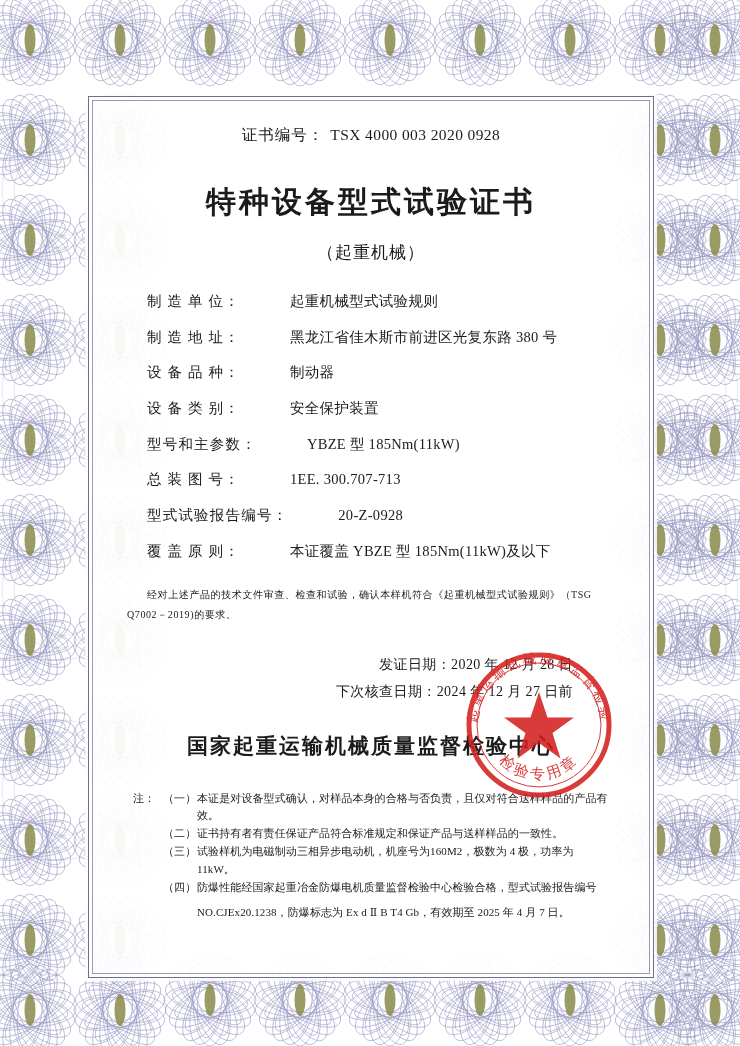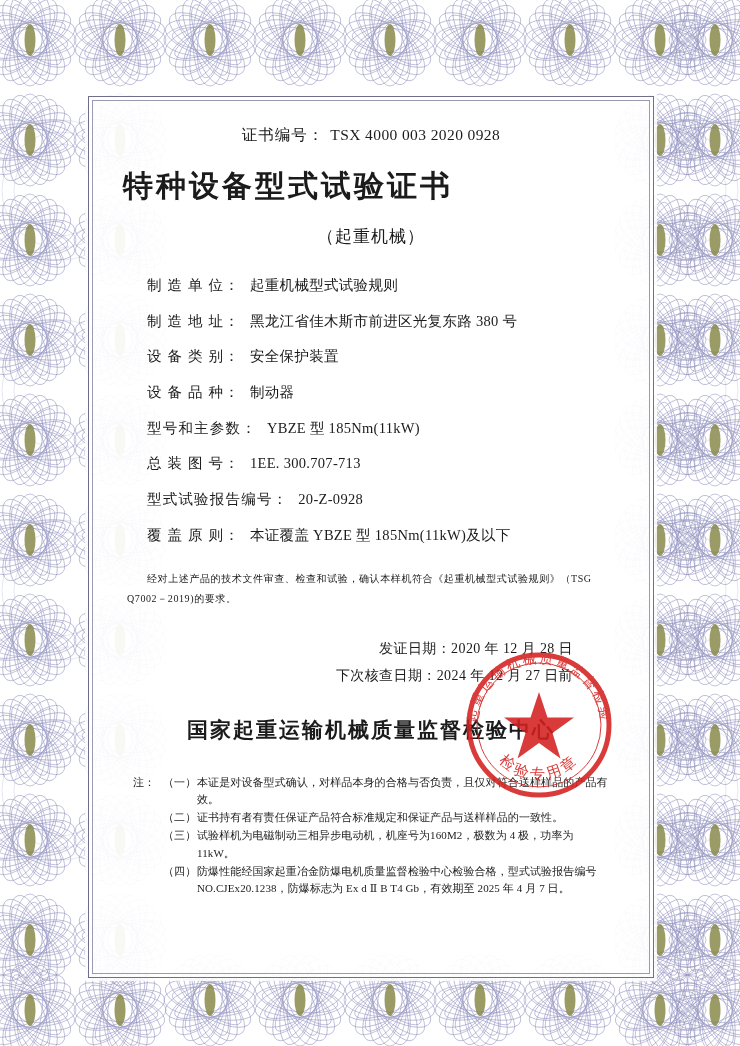--- a/index.html
+++ b/index.html
@@ -70,24 +70,25 @@
     text-align: center;
     font-size: 15.5px;
     letter-spacing: 0.4px;
     margin-top: 28px;
     white-space: nowrap;
   }
   .cert-no .label { letter-spacing: 1px; }
   .cert-no .value { margin-left: 6px; }
 
   .main-title {
+    text-align: center;
     font-size: 30px;
     font-weight: bold;
     letter-spacing: 3px;
-    margin-top: 20px;
+    margin-top: 36px;
     font-family: "Liberation Serif", "DejaVu Serif", serif;
   }
   .sub-title {
     text-align: center;
     font-size: 17px;
     font-weight: normal;
     letter-spacing: 1px;
     margin-top: 18px;
   }
 
@@ -96,20 +97,21 @@
     margin-top: 26px;
     padding-left: 24px;
   }
   .field-row {
     display: flex;
     align-items: baseline;
     font-size: 14.5px;
     line-height: 1.6;
     margin-bottom: 12.5px;
     white-space: nowrap;
+    gap: 40px;
   }
   .field-label {
     letter-spacing: 1.2px;
   }
   .field-value {
     margin-left: 10px;
     letter-spacing: 0.3px;
   }
 
   
@@ -162,20 +164,21 @@
   }
   .notes-idx {
     width: 34px;
     flex: 0 0 34px;
   }
   .notes-text {
     flex: 1 1 auto;
   }
   .notes-cont {
     padding-left: 64px;
+    margin-top: 8px;
   }
 
   
   .seal {
     position: absolute;
     left: 362px;
     top: 540px;
     width: 176px;
     height: 176px;
     z-index: 5;
@@ -442,26 +445,26 @@
       <div class="fields">
         <div class="field-row">
           <span class="field-label">制 造 单 位：</span>
           <span class="field-value">起重机械型式试验规则</span>
         </div>
         <div class="field-row">
           <span class="field-label">制 造 地 址：</span>
           <span class="field-value">黑龙江省佳木斯市前进区光复东路 380 号</span>
         </div>
         <div class="field-row">
+          <span class="field-label">设 备 品 种：</span>
+          <span class="field-value">制动器</span>
+        </div>
+        <div class="field-row">
           <span class="field-label">设 备 类 别：</span>
           <span class="field-value">安全保护装置</span>
-        </div>
-        <div class="field-row">
-          <span class="field-label">设 备 品 种：</span>
-          <span class="field-value">制动器</span>
         </div>
         <div class="field-row">
           <span class="field-label">型号和主参数：</span>
           <span class="field-value">YBZE 型 185Nm(11kW)</span>
         </div>
         <div class="field-row">
           <span class="field-label">总 装 图 号：</span>
           <span class="field-value">1EE. 300.707-713</span>
         </div>
         <div class="field-row">

